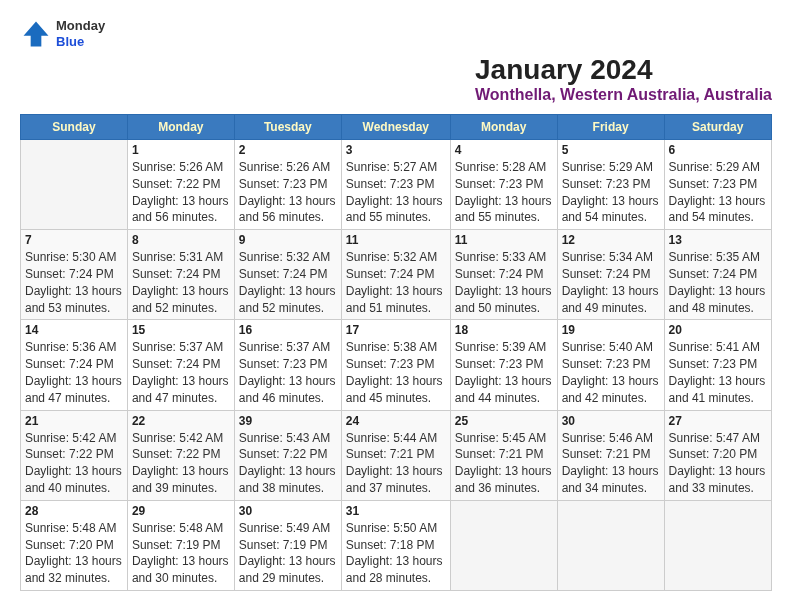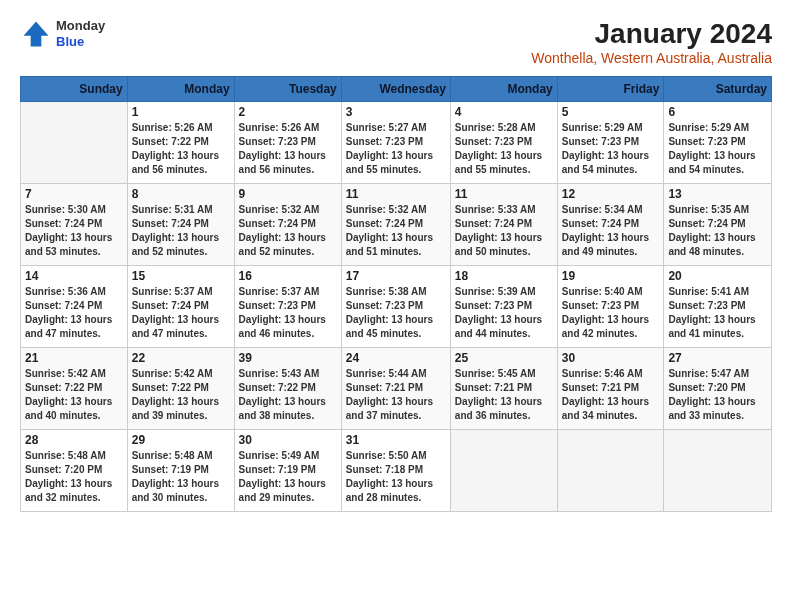--- a/index.html
+++ b/index.html
@@ -33,42 +33,42 @@
       font-weight: bold;
       line-height: 1.2;
     }
     .logo-text .general { color: #333; }
     .logo-text .blue { color: #1d4ed8; }
     .logo-icon {
       width: 32px;
       height: 32px;
     }
     .title-block {
-      text-align: right;
+      margin-top: 36px;
     }
     .title-block h1 {
       font-size: 28px;
       font-weight: bold;
       color: #222;
     }
     .title-block h2 {
-      font-size: 14px;
-      font-weight: normal;
-      color: #c2410c;
+      font-size: 16px;
+      font-weight: bold;
+      color: #701a75;
     }
     .calendar {
       width: 100%;
       border-collapse: collapse;
       font-size: 10.5px;
     }
     .calendar th {
       background: #3a7abf;
-      color: #0f172a;
+      color: #fef9c3;
       padding: 5px 4px;
-      text-align: right;
+      text-align: center;
       font-size: 12px;
       font-weight: bold;
       border: 1px solid #2a6aaf;
     }
     .calendar td {
       border: 1px solid #ccc;
       vertical-align: top;
       padding: 3px 4px;
       width: 113px;
       height: 82px;
@@ -79,23 +79,22 @@
     }
     .day-num {
       font-weight: bold;
       font-size: 12px;
       color: #222;
       display: block;
       margin-bottom: 2px;
     }
     .day-info {
       color: #333;
-      font-size: 10px;
+      font-size: 12px;
       line-height: 1.4;
-      font-weight: bold;
     }
     .row-even td { background: #f9f9f9; }
   </style>
 </head>
 <body>
 
 <div class="page">
   <div class="header">
     <div class="logo">
       <svg class="logo-icon" viewBox="0 0 36 36">

